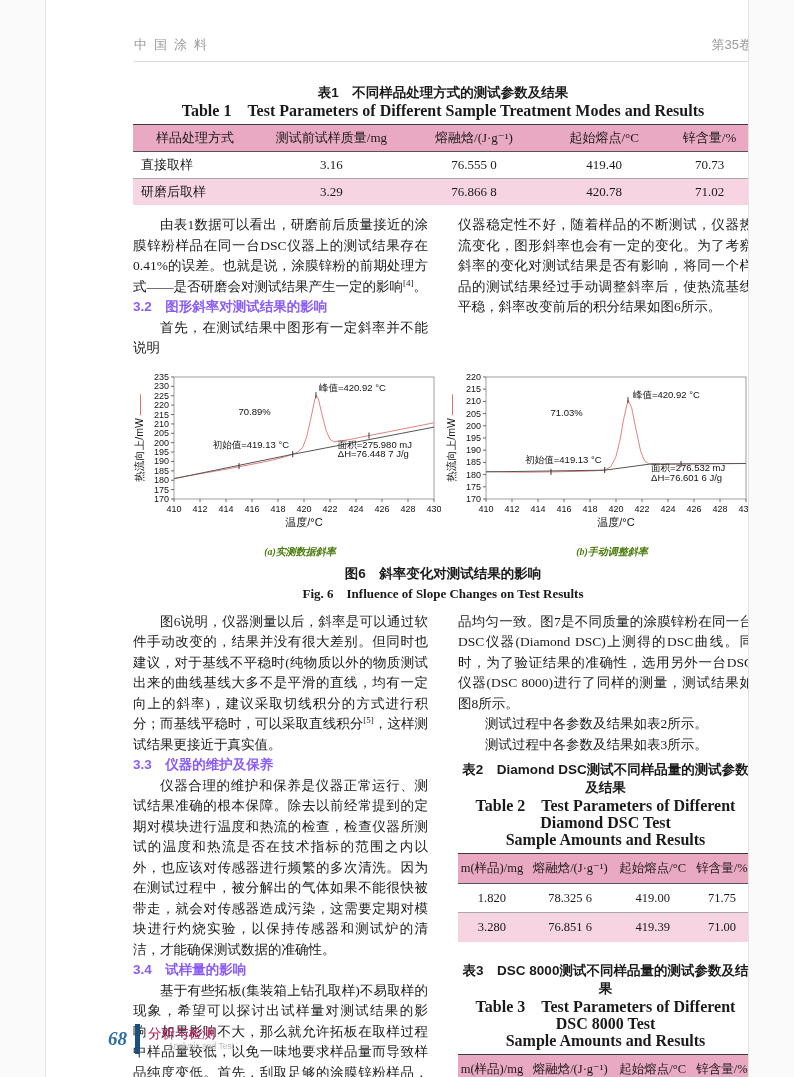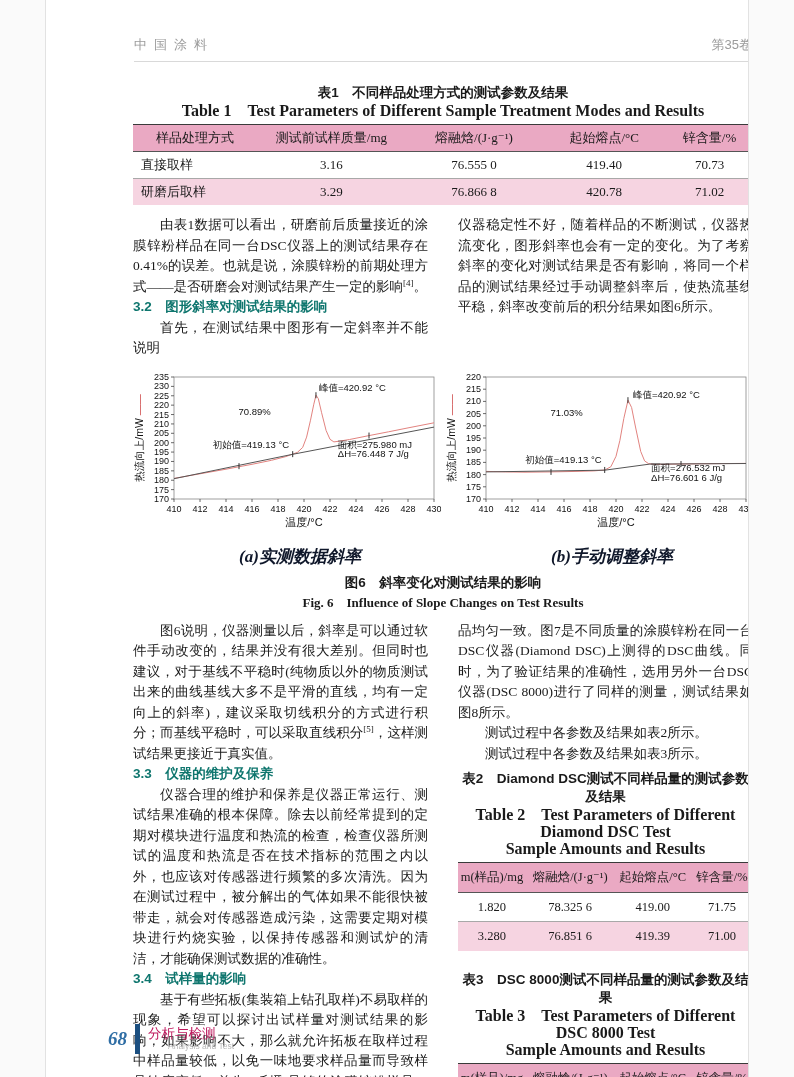--- a/index.html
+++ b/index.html
@@ -21,27 +21,27 @@
   .datatable th{background:#eaa9c3;font-weight:normal;padding:4px 2px;text-align:center;}
   .datatable thead tr{border-bottom:1px solid #555;}
   .datatable td{padding:4px 2px;text-align:center;}
   .datatable tbody tr:first-child{border-bottom:1px solid #a8a8a8;}
   .datatable tbody tr:nth-child(2){background:#f6d4e1;margin-left:36px;}
   #table1 td:first-child{text-align:left;padding-left:8px;}
   .two-col{display:flex;gap:30px;margin-top:10px;}
   .col{flex:1;min-width:0;font-size:13.5px;line-height:20.5px;text-align:justify;}
   .col p{margin:0;text-indent:2em;}
   .col p.noindent{text-indent:0;}
-  .sec-h{margin:0;color:#0f766e;font-weight:bold;font-size:13.5px;line-height:20.5px;
+  .sec-h{margin:0;color:#8b5cf6;font-weight:bold;font-size:13.5px;line-height:20.5px;
         font-family:"Liberation Sans","DejaVu Sans",sans-serif;}
   sup{font-size:9px;line-height:0;}
   .charts-row{display:flex;gap:4px;margin-top:9px;}
   .chart-fig{width:308px;}
-  .chart-caption{text-align:center;color:#0f172a;font-style:italic;font-weight:bold;
-        font-size:17px;margin-top:1px;padding-left:26px;}
+  .chart-caption{text-align:center;color:#4d7c0f;font-style:italic;font-weight:bold;
+        font-size:10px;margin-top:1px;padding-left:26px;}
   .fig-cap-cn{margin-top:6px;}
   .fig-cap-en{margin-top:2px;font-size:13px;}
   .tbl-block{margin-top:6px;}
   .tbl-block.second{margin-top:20px;}
   .page-footer{position:absolute;left:62px;top:1024px;display:flex;align-items:center;gap:8px;}
   .pageno{color:#2e6da4;font-size:19px;font-weight:bold;font-style:italic;}
   .footer-bar{width:5px;height:30px;background:#1c4f80;}
   .footer-cn{font-family:"Liberation Sans","DejaVu Sans",sans-serif;font-size:13.5px;color:#be185d;line-height:15px;}
   .footer-en{font-family:"Liberation Sans","DejaVu Sans",sans-serif;font-size:8.5px;color:#b8b8b8;line-height:11px;margin-left:20px;}
   svg text{font-family:"Liberation Sans","DejaVu Sans",sans-serif;}

